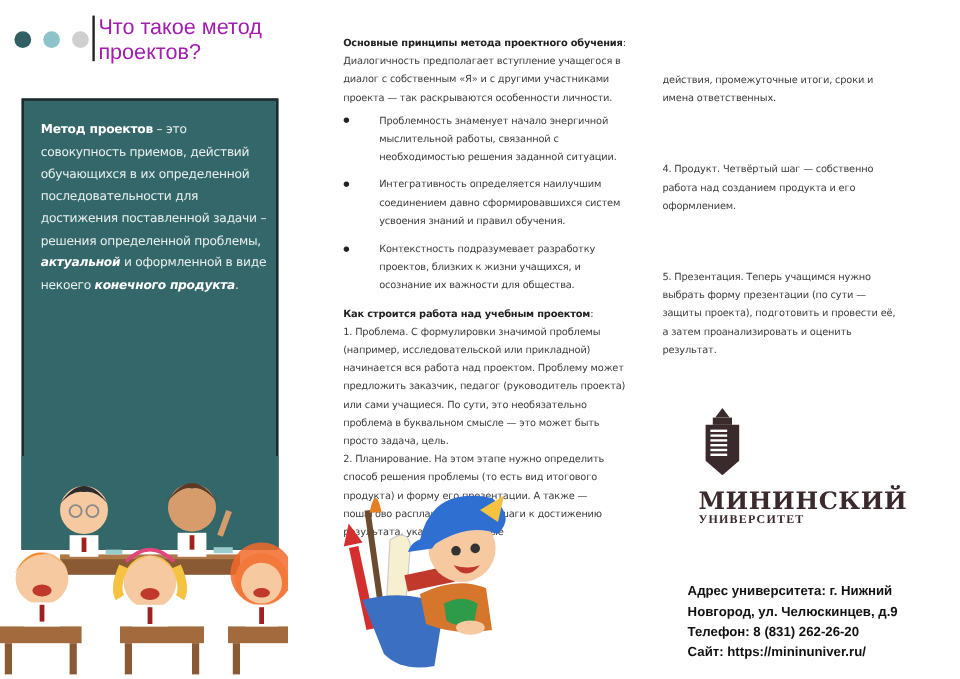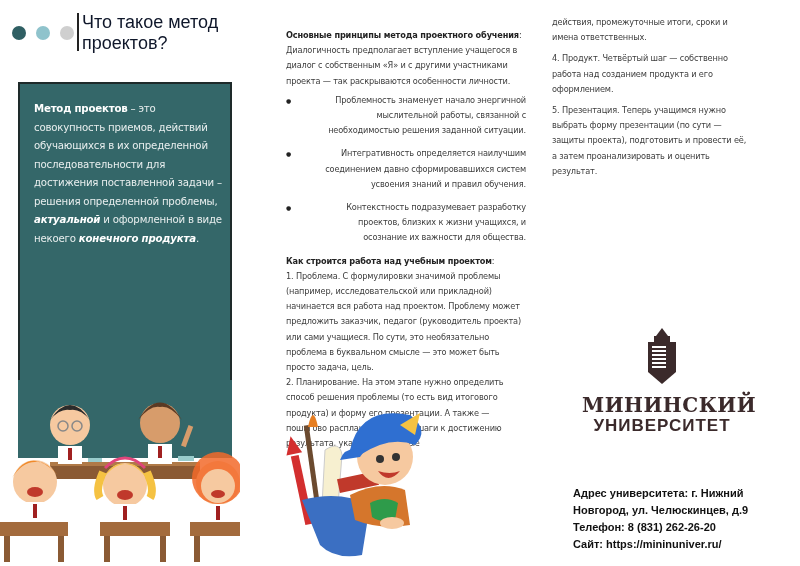--- a/index.html
+++ b/index.html
@@ -10,21 +10,21 @@
     color:#3a3a3a;
   }
   .abs { position:absolute; }
 
   
   .dots { left:12px; top:26px; display:flex; gap:10px; }
   .dot { width:14px; height:14px; border-radius:50%; }
   .title-bar { left:77px; top:13px; width:2px; height:38px; background:#222; }
   .title {
     left:82px; top:12px; width:190px;
-    font-family:"Liberation Sans", sans-serif; font-size:18px; line-height:21px; color:#0f172a;
+    font-family:"Liberation Sans", sans-serif; font-size:18px; line-height:21px; color:#a21caf;
   }
 
   
   .panel {
     left:18px; top:82px; width:214px; height:376px;
     background:#346769; border:2px solid #1e2a2a; box-sizing:border-box;
   }
   .panel-text {
     left:34px; top:100px; width:188px;
     color:#e9efef; font-family:"DejaVu Sans", sans-serif; font-size:10.2px; line-height:18.5px;
@@ -35,30 +35,30 @@
   .panel-text em { font-weight:bold; color:#fff; }
 
   
   .col {
     font-family:"DejaVu Sans", sans-serif; font-size:8.2px; line-height:15.2px; color:#3c3c3c;
     letter-spacing:-0.15px;
   }
   .col p { margin:0; }
   .col .hd { font-weight:bold; color:#222; }
   .col ul { margin:4px 0 4px 0; padding:0; list-style:none; }
-  .col li { position:relative; padding-left:30px; margin-bottom:8px;text-align:right; }
+  .col li { position:relative; padding-left:30px; margin-bottom:8px; }
   .col li::before { content:"●"; position:absolute; left:0; top:0; font-size:6px; color:#222; }
   .col2 { left:286px; top:28px; width:240px; }
   .col3 { left:552px; top:15px; width:196px; }
-  .col3 p { margin-bottom:6px; }
+  .col3 p { margin-bottom:6px;margin-top:44px; }
 
   
-  .logo { left:582px; top:328px; width:160px; text-align:center; }
+  .logo { left:582px; top:340px; width:160px; }
   .logo-name { font-family:"DejaVu Serif", serif; font-weight:bold; color:#3b2a2b; font-size:20px; letter-spacing:0.5px; line-height:22px; margin-top:6px;}
-  .logo-sub { font-family:Liberation Sans, sans-serif; font-weight:bold; color:#3b2a2b; font-size:17px; letter-spacing:1px; }
+  .logo-sub { font-family:Liberation Serif, serif; font-weight:bold; color:#3b2a2b; font-size:10px; letter-spacing:1px; }
 
   
   .contacts {
     left:573px; top:485px; width:225px;
     font-family:"Liberation Sans", sans-serif; font-weight:bold; font-size:11px; line-height:17px; color:#111;
   }
   .contacts p { margin:0; white-space:nowrap; }
 
   
   .classroom { left:0; top:380px; width:240px; height:186px; }

